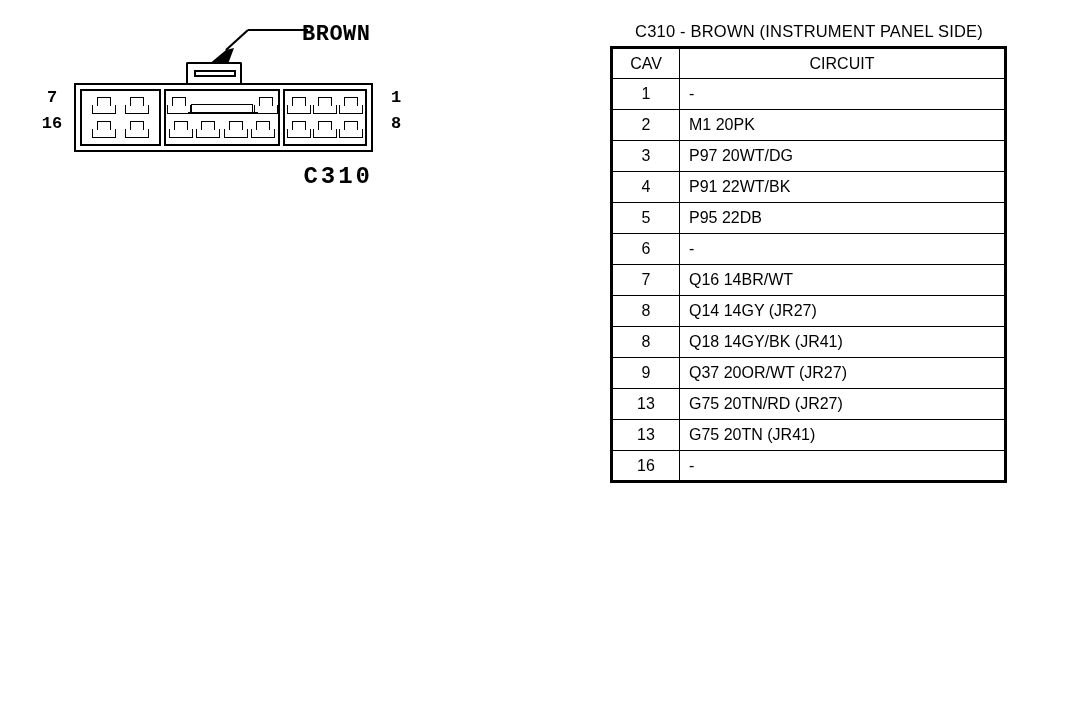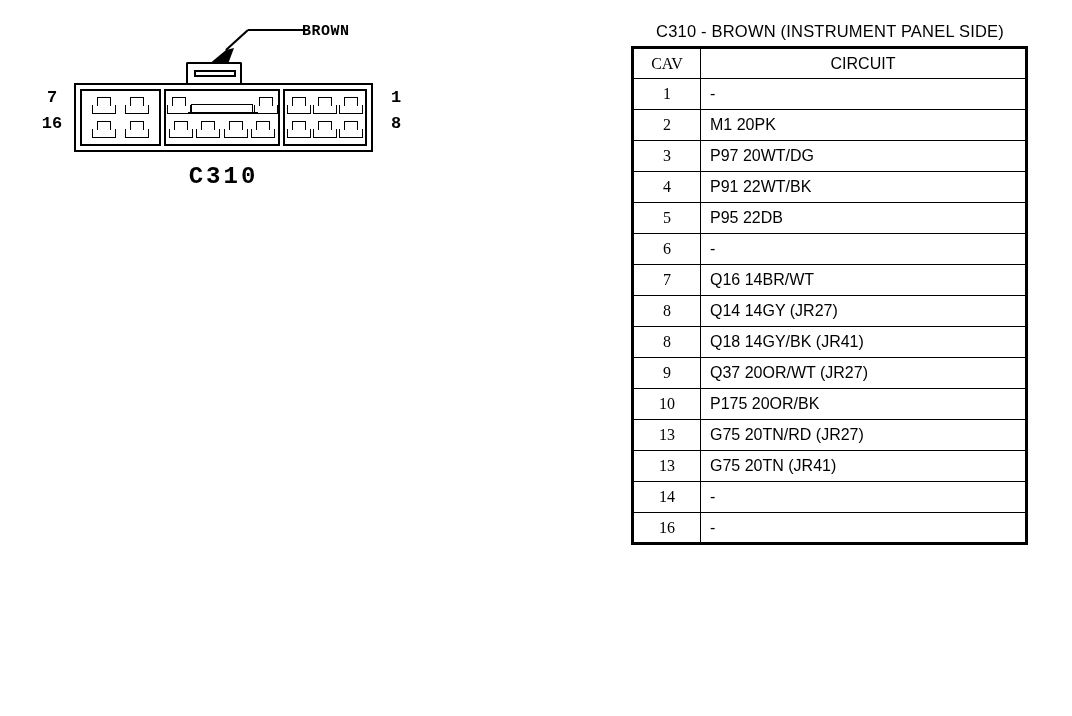--- a/index.html
+++ b/index.html
@@ -25,21 +25,21 @@
     width: 430px;
     height: 220px;
   }
 
   
   #brown-callout-label {
     position: absolute;
     left: 302px;
     top: 24px;
     font-family: "Liberation Mono", monospace;
-    font-size: 15px;
+    font-size: 22px;
     font-weight: bold;
     letter-spacing: 0.5px;
     line-height: 1;
     white-space: nowrap;
   }
   #brown-leader-svg {
     position: absolute;
     left: 200px;
     top: 20px;
     width: 110px;
@@ -172,31 +172,31 @@
   }
   #nums-left  { left: 36px; top: 85px; width: 32px; }
   #nums-right { left: 380px; top: 85px; width: 32px; }
   .side-nums div { white-space: nowrap; }
 
   #connector-name {
     position: absolute;
     left: 74px;
     top: 163px;
     width: 299px;
-    text-align: center;
+    text-align: right;
     font-family: "Liberation Mono", monospace;
     font-size: 24px;
     font-weight: bold;
     letter-spacing: 3px;
   }
 
   
   #table-panel {
     position: absolute;
-    left: 631px;
+    left: 610px;
     top: 22px;
     width: 398px;
   }
   #table-title {
     font-family: "Liberation Sans", sans-serif;
     font-size: 16.5px;
     text-align: center;
     letter-spacing: 0.2px;
     white-space: nowrap;
     margin: 0 0 6px 0;
@@ -215,21 +215,20 @@
     box-sizing: border-box;
     font-weight: normal;
     font-size: 16px;
     font-family: "Liberation Sans", sans-serif;
     padding: 0;
   }
   #pinout-table th.col-cav,
   #pinout-table td.col-cav {
     width: 68px;
     text-align: center;
-    font-family: Liberation Serif, serif;
   }
   #pinout-table th.col-circuit {
   }
   #pinout-table td.col-circuit {
     text-align: left;
     padding-left: 9px;
   }
 </style>
 </head>
 <body>
@@ -351,34 +350,26 @@
         </tr>
         <tr>
           <td class="col-cav">8</td>
           <td class="col-circuit">Q18  14GY/BK  (JR41)</td>
         </tr>
         <tr>
           <td class="col-cav">9</td>
           <td class="col-circuit">Q37  20OR/WT  (JR27)</td>
         </tr>
         <tr>
-          <td class="col-cav">10</td>
-          <td class="col-circuit">P175  20OR/BK</td>
-        </tr>
-        <tr>
           <td class="col-cav">13</td>
           <td class="col-circuit">G75  20TN/RD  (JR27)</td>
         </tr>
         <tr>
           <td class="col-cav">13</td>
           <td class="col-circuit">G75  20TN  (JR41)</td>
-        </tr>
-        <tr>
-          <td class="col-cav">14</td>
-          <td class="col-circuit">-</td>
         </tr>
         <tr>
           <td class="col-cav">16</td>
           <td class="col-circuit">-</td>
         </tr>
       </tbody>
   </table>
 </div>
 
 </body></html>

